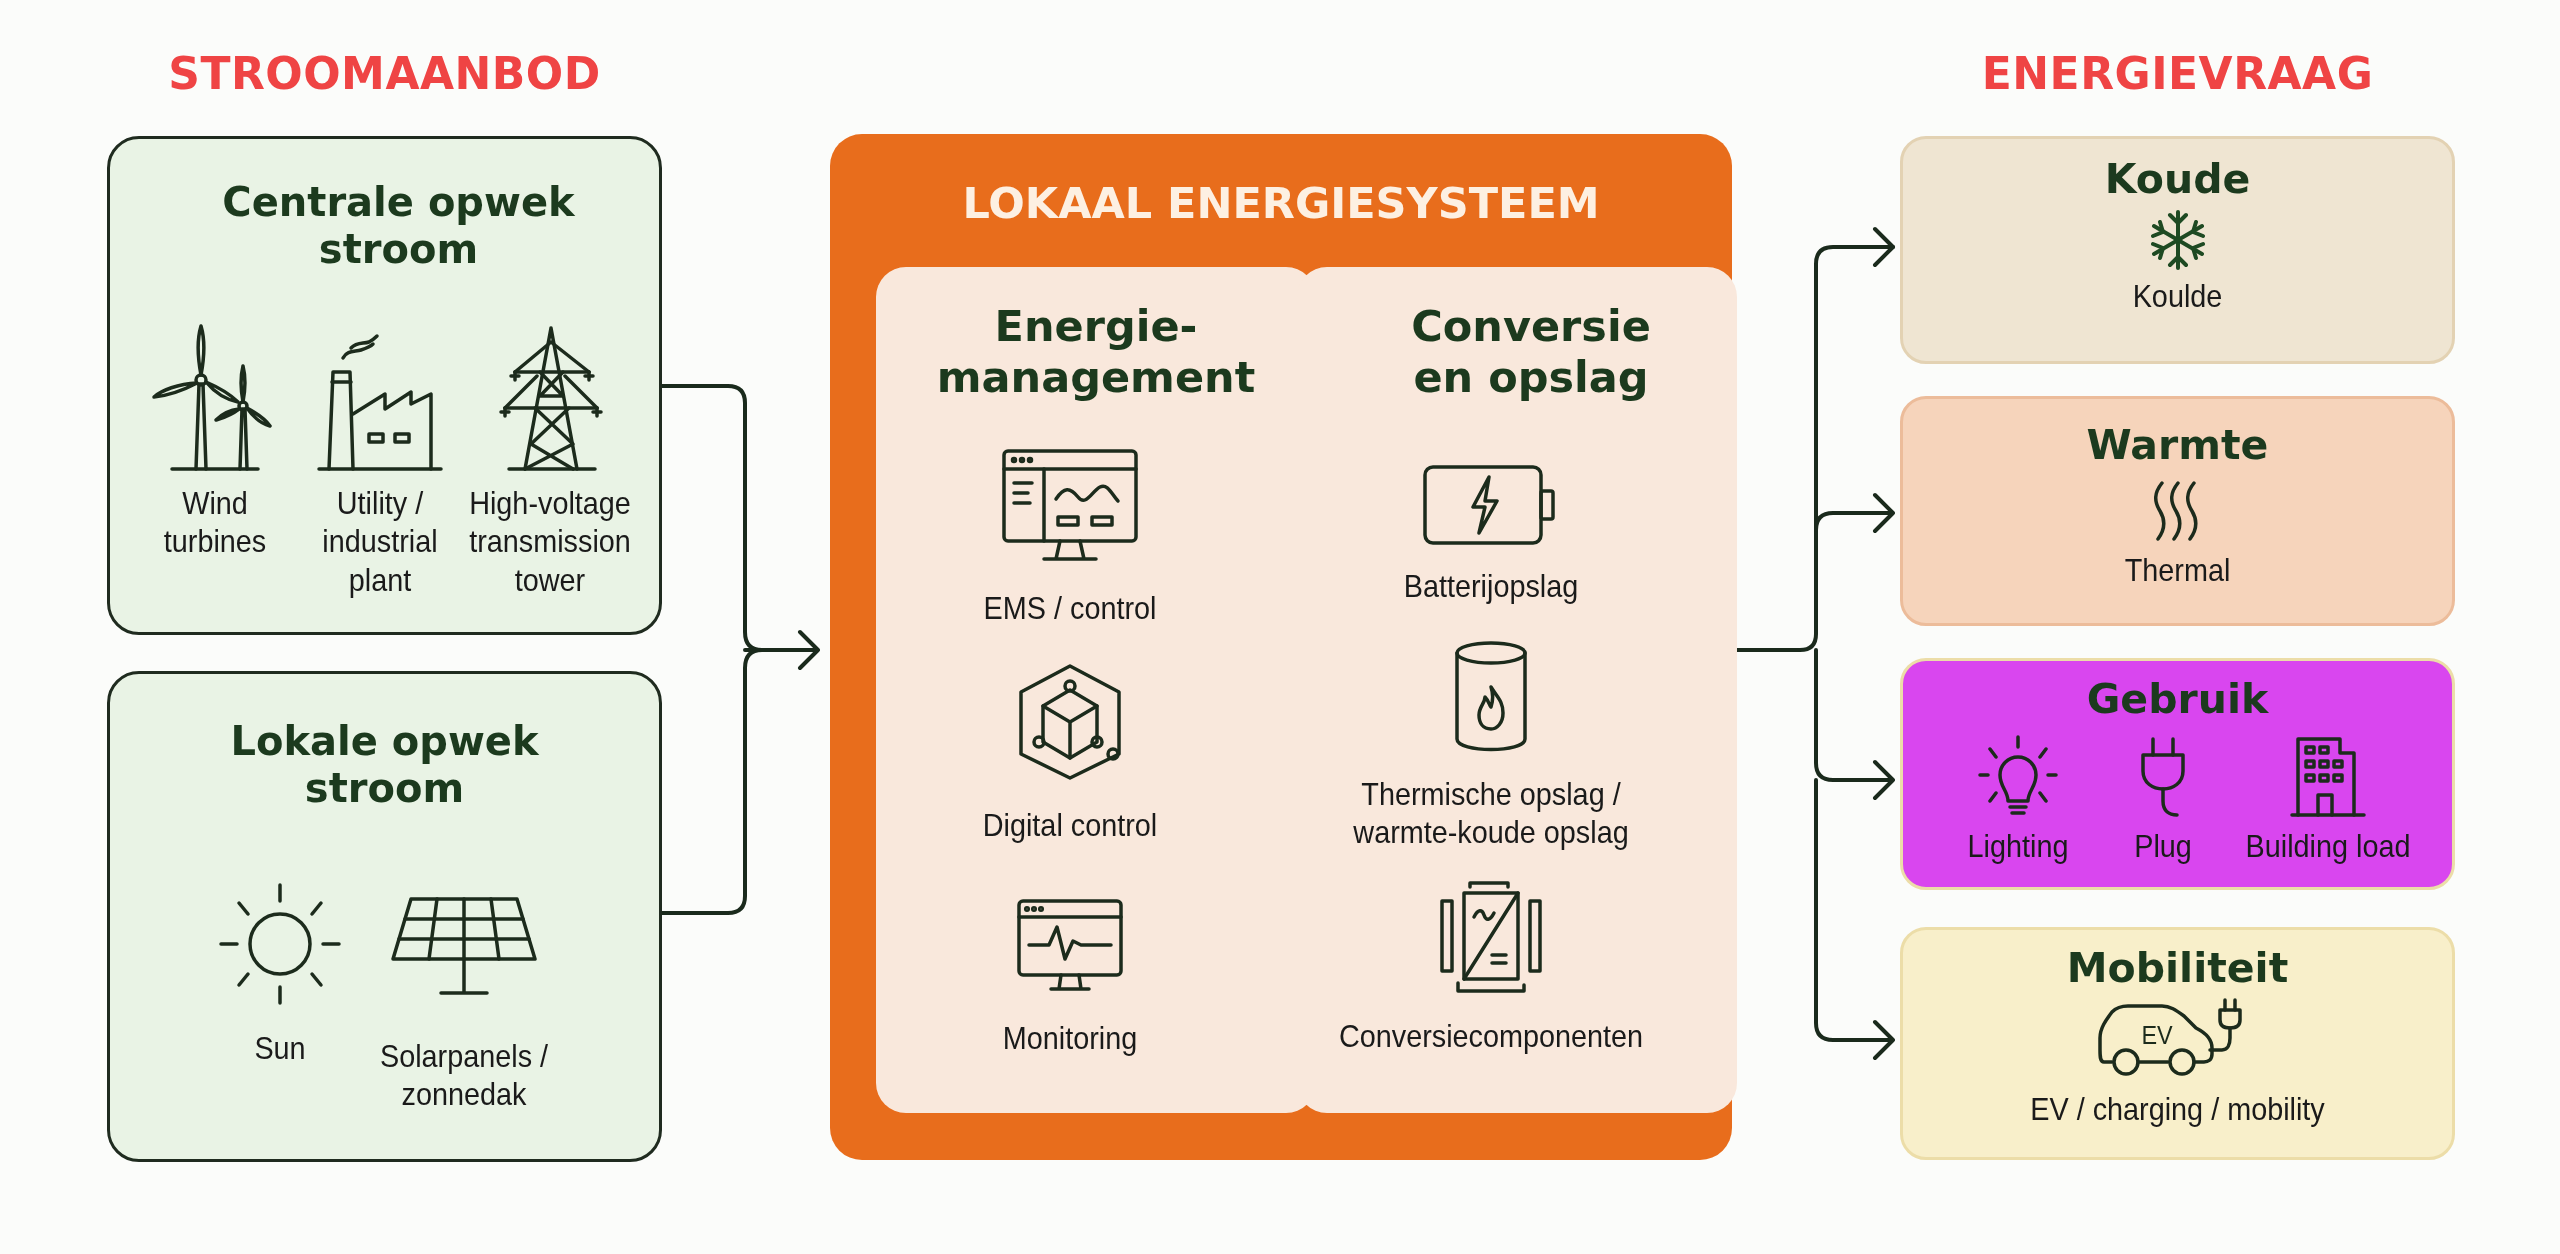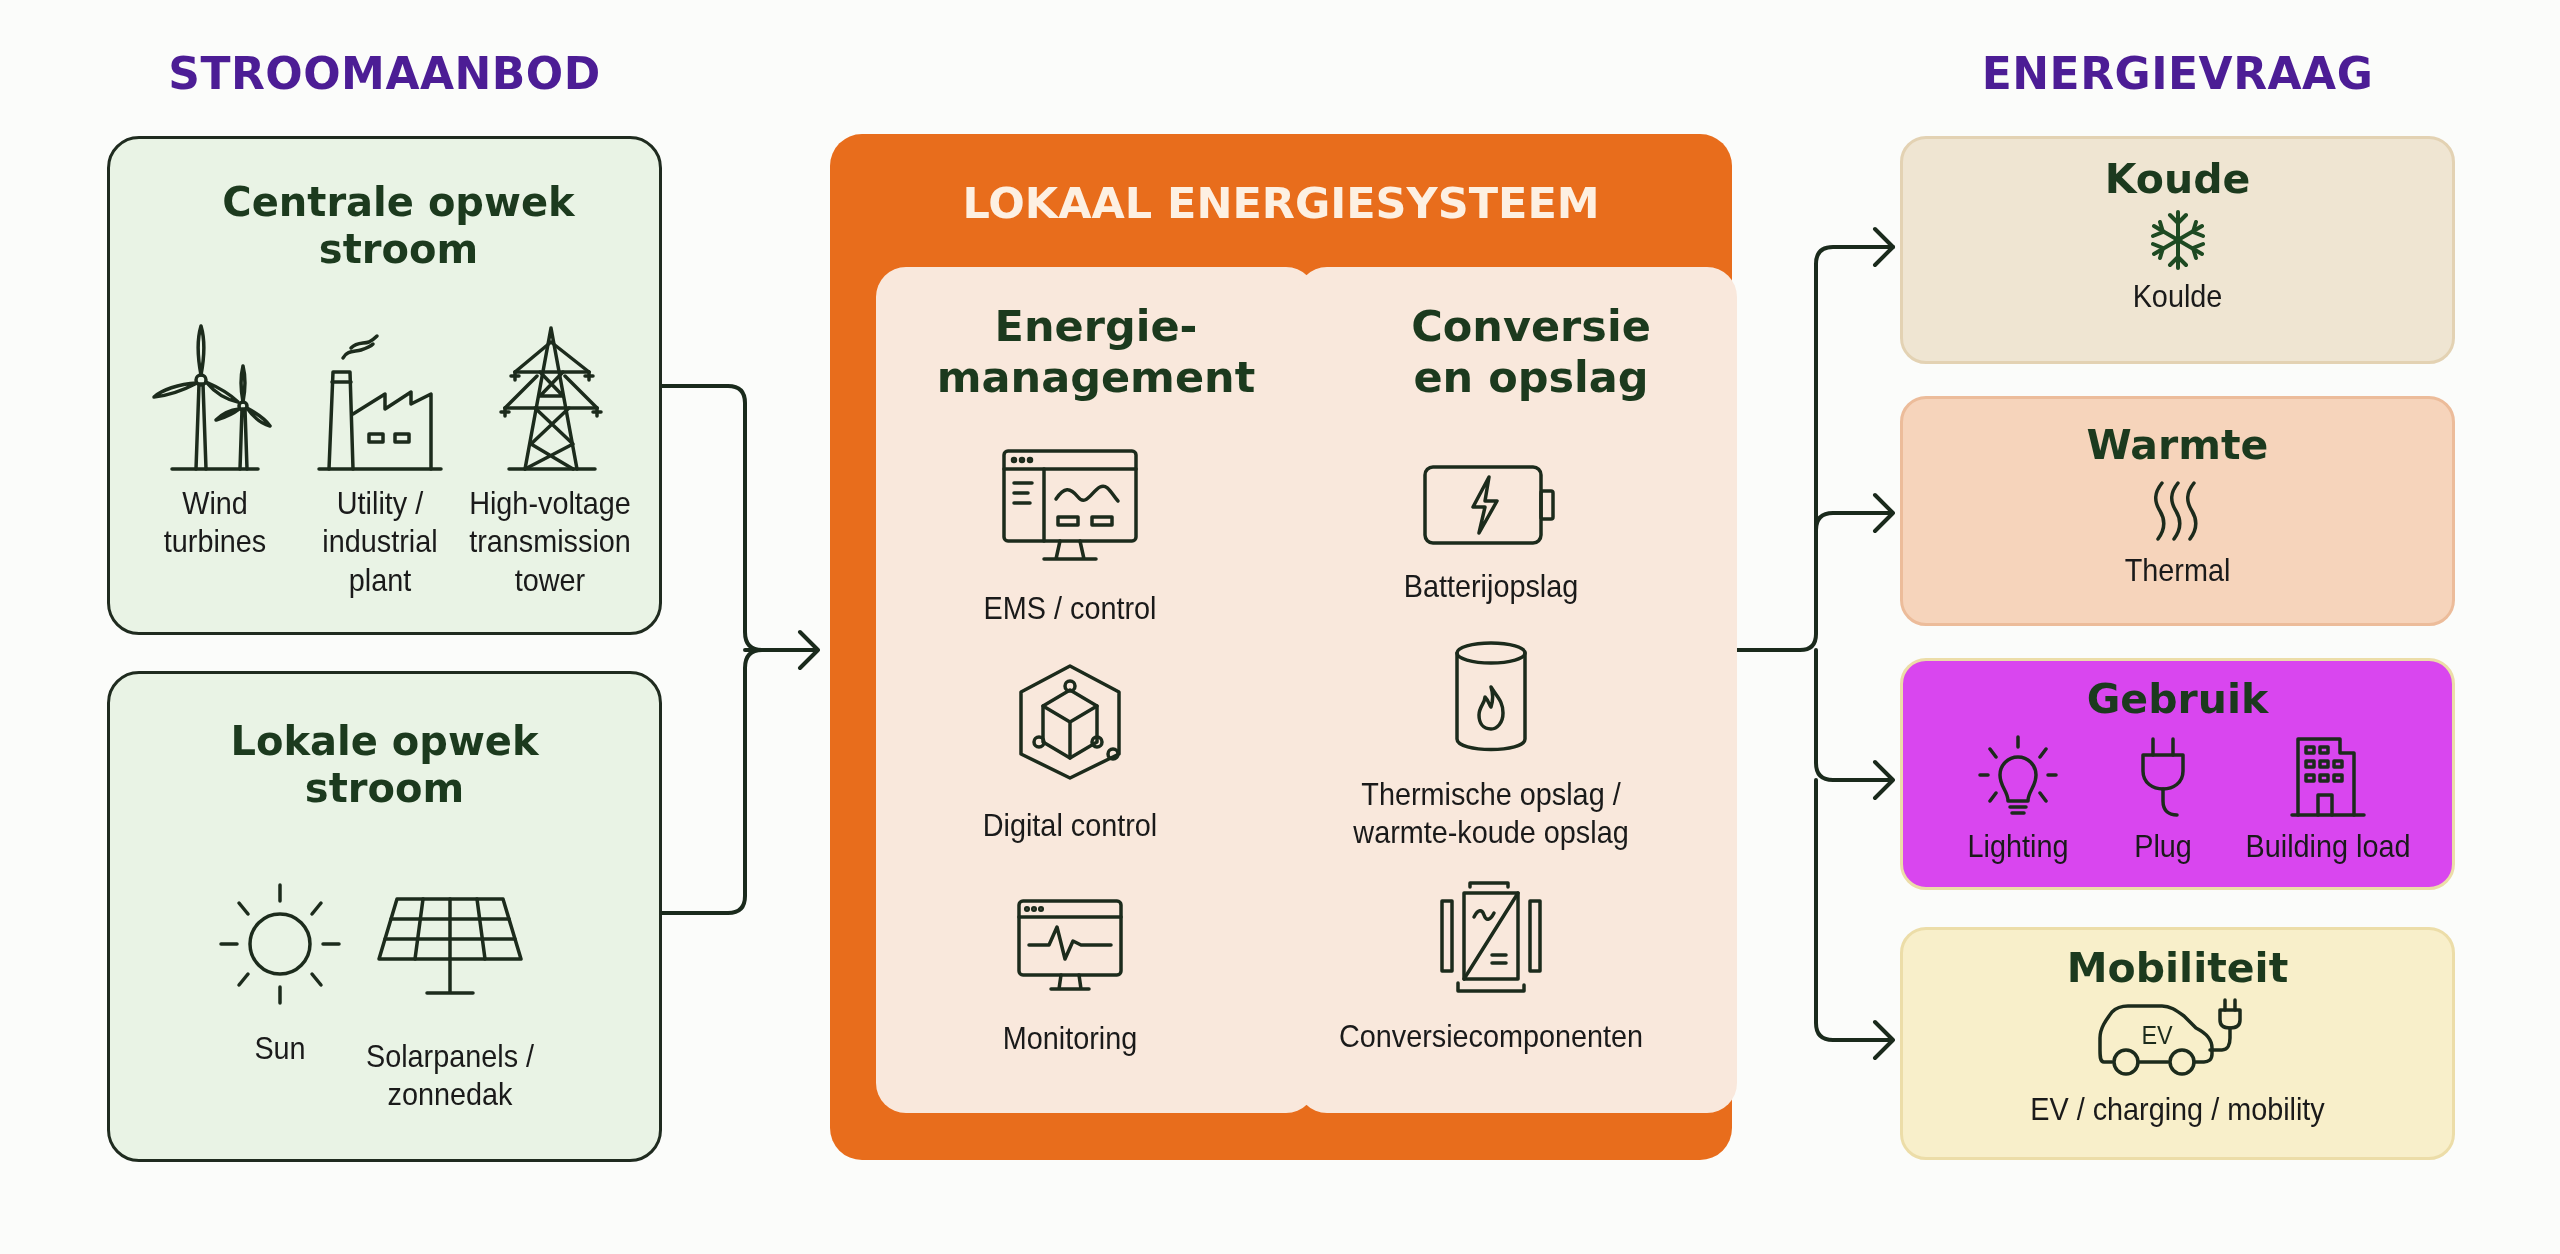--- a/index.html
+++ b/index.html
@@ -1,19 +1,19 @@
 <!DOCTYPE html>
 <html><head>
 <meta charset="utf-8">
 <style>
   html, body { margin:0; padding:0; }
   body { width:2560px; height:1254px; background:#fbfcfa; position:relative; overflow:hidden;
          font-family:"Liberation Sans", sans-serif; color:#1c2b1c; }
   .abs { position:absolute; }
-  .section-title { font-family:"DejaVu Sans", sans-serif; font-weight:bold; font-size:44px; color:#4c1d95; letter-spacing:0.5px; text-align:center; }
+  .section-title { font-family:"DejaVu Sans", sans-serif; font-weight:bold; font-size:44px; color:#ef4444; letter-spacing:0.5px; text-align:center; }
   .src-box { position:absolute; left:107px; width:555px; background:#e9f3e5; border:3.5px solid #1f2b1f; border-radius:32px; box-sizing:border-box; }
   .box-title { font-family:"DejaVu Sans", sans-serif; font-weight:bold; color:#1c3a1e; text-align:center; line-height:1.18; }
   .item { position:absolute; text-align:center; }
   .item svg { display:block; margin:0 auto; }
   .lbl { font-family:"Liberation Sans", sans-serif; font-size:32px; color:#1a1a1a; line-height:1.2; transform:scaleX(0.9); display:block; }
   .orange { position:absolute; left:830px; top:134px; width:902px; height:1026px; background:#e86d1c; border-radius:32px; }
   .panel { position:absolute; top:133px; width:440px; height:846px; background:#f9e8dc; border-radius:30px; }
   .dem-box { position:absolute; left:1900px; width:555px; border-radius:26px; box-sizing:border-box; border:3px solid; }
   .icon-stroke { fill:none; stroke:#1c2b1c; stroke-width:3.5; stroke-linecap:round; stroke-linejoin:round; }
   .green-stroke { fill:none; stroke:#1e4a22; stroke-width:4; stroke-linecap:round; stroke-linejoin:round; }
@@ -115,21 +115,21 @@
           <line x1="108" y1="65" x2="124" y2="65"></line>
         <line x1="24" y1="24" x2="33" y2="35"></line>
           <line x1="106" y1="24" x2="97" y2="35"></line>
         <line x1="24" y1="106" x2="33" y2="95"></line>
           <line x1="106" y1="106" x2="97" y2="95"></line>
       </g>
     </svg>
     <span class="lbl" style="margin-top:20px">Sun</span>
   </div>
 
-  <div class="item" style="left:240px;top:215px;width:200px;">
+  <div class="item" style="left:254px;top:215px;width:200px;">
     <svg width="150" height="120" viewBox="0 0 150 120">
       <g class="icon-stroke">
         <path d="M22 10 H128 L146 70 H4 Z"></path>
         <path d="M16 30 H134 M10 50 H140"></path>
         <path d="M48 10 L40 70 M75 10 L75 70 M102 10 L110 70"></path>
         <path d="M75 70 V104 M52 104 H98"></path>
       </g>
     </svg>
     <span class="lbl" style="margin-top:28px">Solarpanels /</span>
     <span class="lbl">zonnedak</span>

